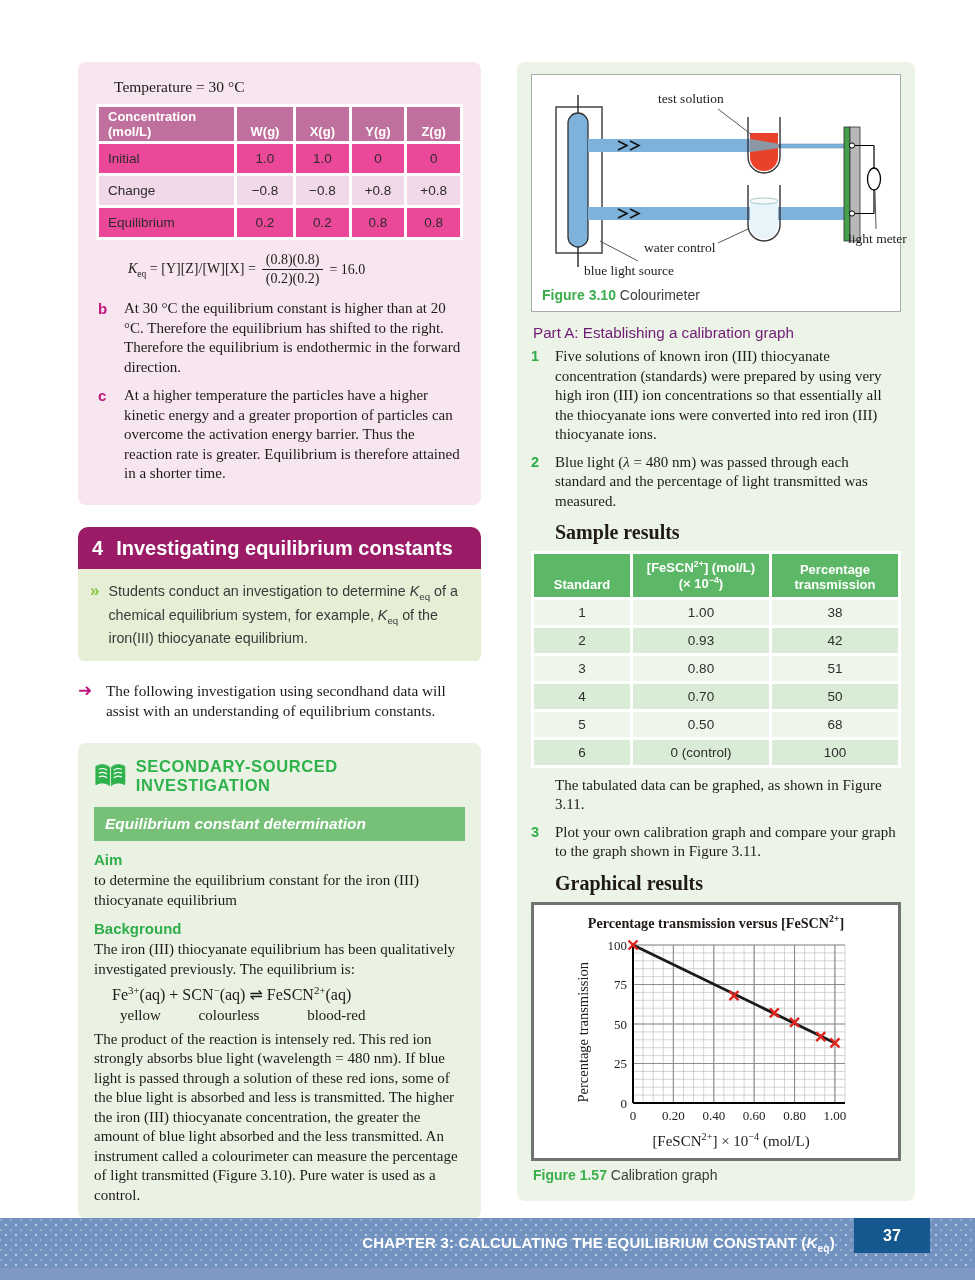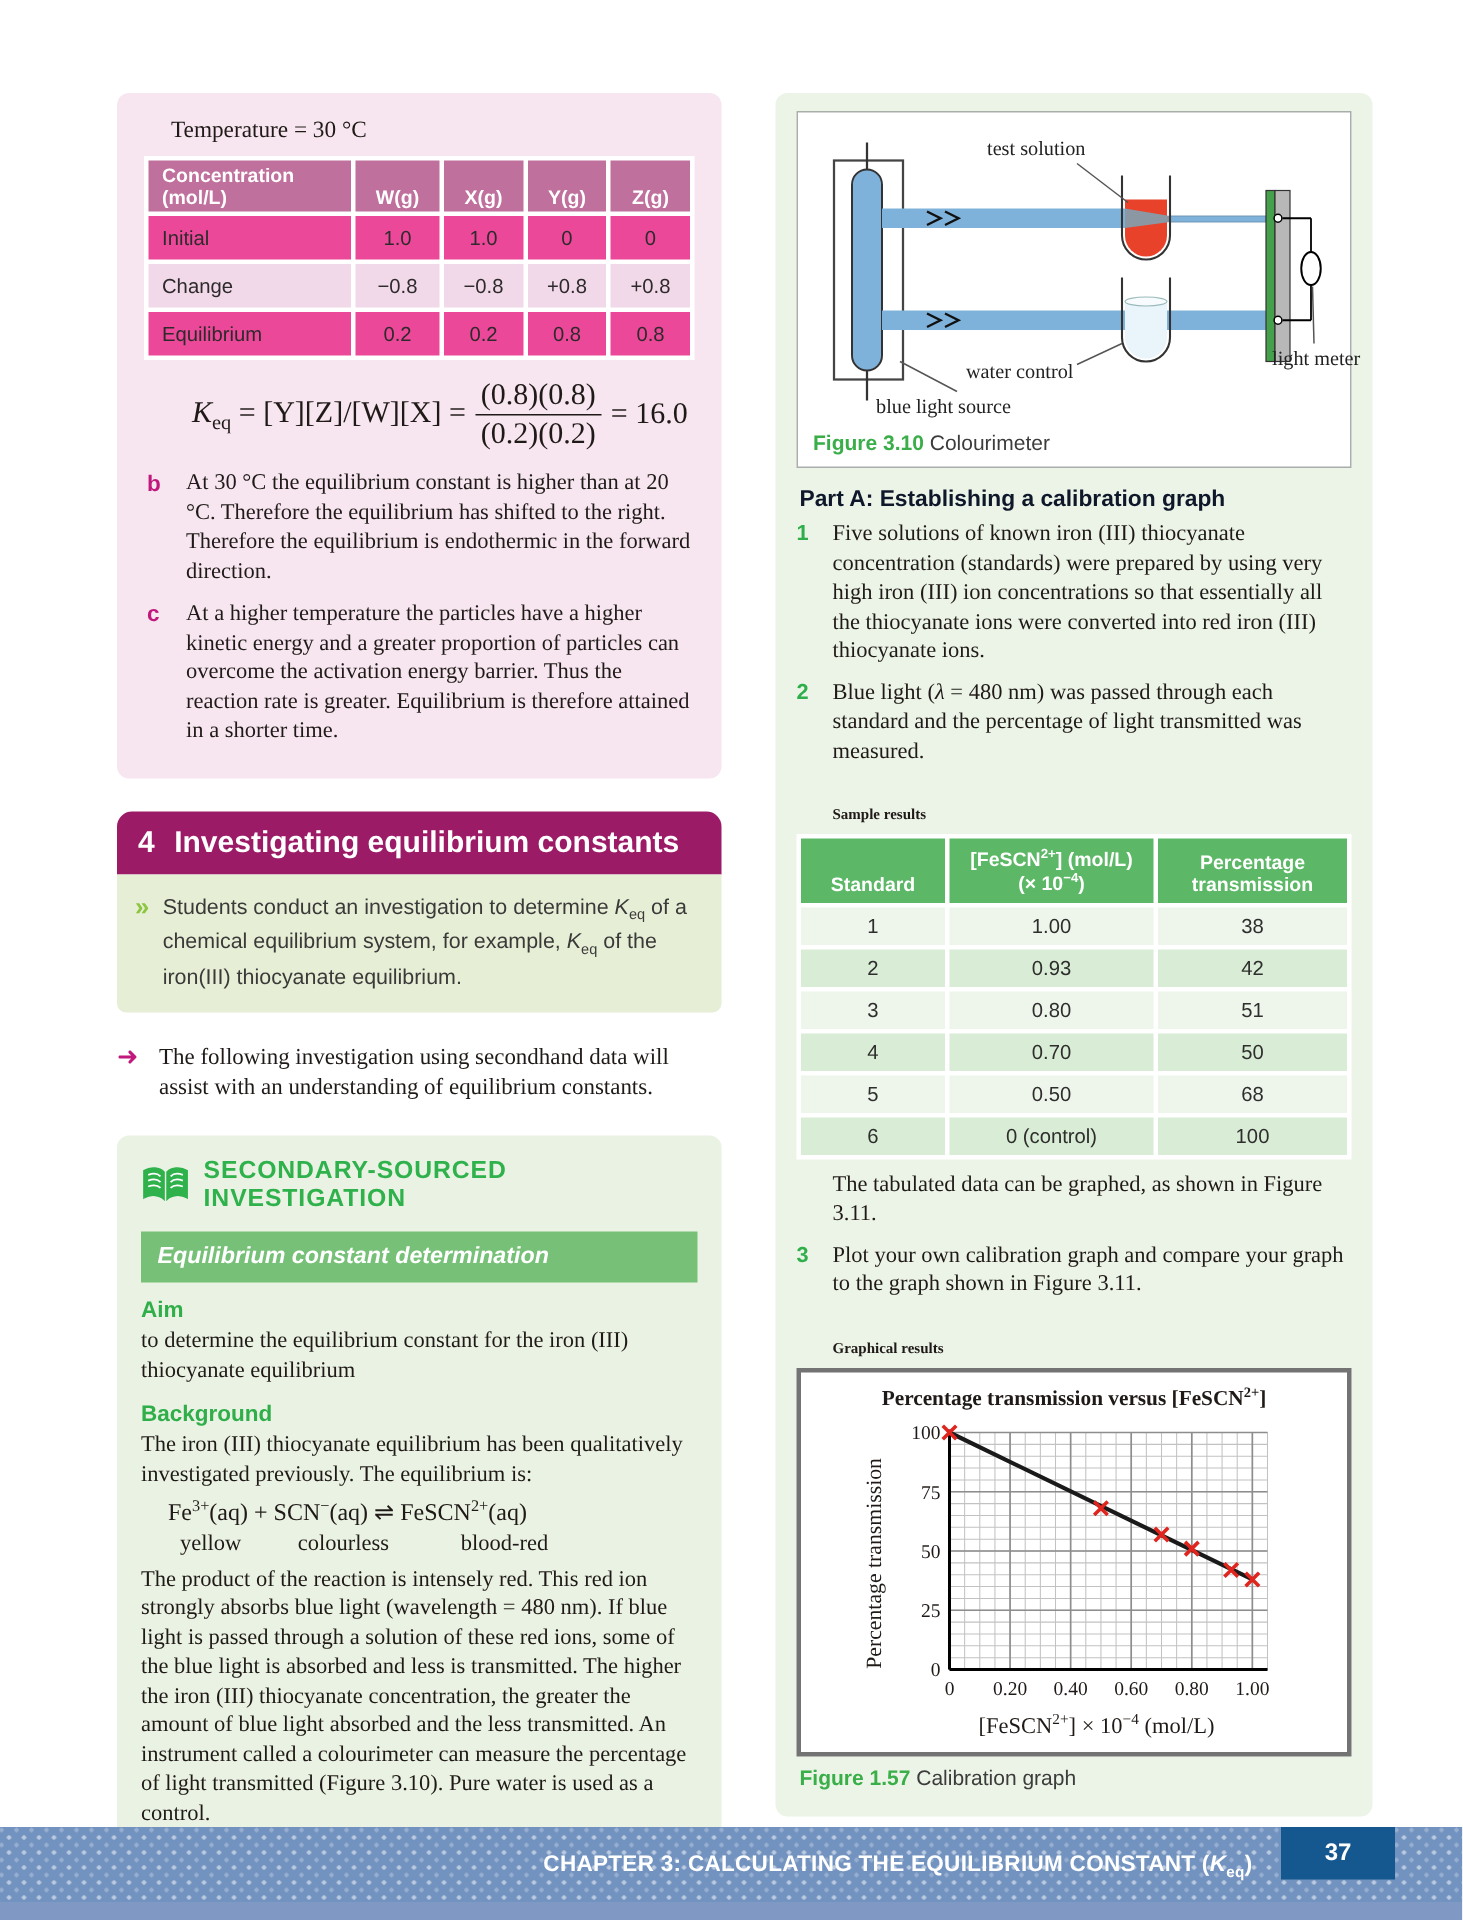--- a/index.html
+++ b/index.html
@@ -16,21 +16,21 @@
   table.ice{border-collapse:separate;border-spacing:3px;width:100%;background:#ffffff;
             font-family:"Liberation Sans",sans-serif;}
   table.ice th{background:#c0709c;color:#ffffff;font-size:13px;font-weight:600;
                padding:2px 4px;text-align:center;vertical-align:bottom;}
   table.ice th.first{text-align:left;padding-left:9px;width:122px;}
   table.ice td{font-size:13.5px;color:#2e2a2c;padding:7px 4px;text-align:center;}
   table.ice td.lbl{text-align:left;padding-left:9px;}
   table.ice tr.r-light td{background:#ec4899;}
   table.ice tr.r-mid td{background:#f1d9e9;}
 
-  .equation{margin:12px 0 12px 32px;font-size:20px;display:flex;align-items:center;gap:6px;}
+  .equation{margin:12px 0 12px 32px;font-size:14px;display:flex;align-items:center;gap:6px;}
   .frac{display:inline-block;text-align:center;line-height:1.15;}
   .frac .num{display:block;border-bottom:1.4px solid #1f1a17;padding:0 4px 1px 4px;}
   .frac .den{display:block;padding-top:1px;}
 
   .abc-item{display:flex;margin:0 0 9px 2px;}
   .abc-marker{width:26px;flex:0 0 26px;font-family:"Liberation Sans",sans-serif;
               font-weight:bold;color:#c0187c;font-size:15px;padding-top:1px;}
   .abc-text{flex:1;font-size:15px;line-height:19.5px;}
 
   
@@ -63,27 +63,27 @@
   .chem-labels .cl3{margin-left:44px;}
 
   
   .exp-panel{background:#ecf4e7;border-radius:8px;padding:12px 14px 14px 14px;}
   .fig-box{background:#fff;border:1px solid #a9aeab;padding:8px 8px 4px 8px;}
   .fig-diagram{position:relative;width:100%;height:200px;}
   .diag-label{position:absolute;font-size:13.5px;color:#222;line-height:15px;}
   .fig-caption{font-family:"Liberation Sans",sans-serif;font-size:14px;color:#3c3c3b;margin:4px 0 4px 2px;}
   .fig-caption .figno{color:#3aae49;font-weight:bold;}
 
-  .parta-head{color:#0f172a;font-family:"Liberation Sans",sans-serif;font-weight:bold;
+  .parta-head{color:#701a75;font-family:"Liberation Sans",sans-serif;font-weight:normal;
               font-size:15.2px;margin:12px 0 6px 2px;}
   .step{display:flex;margin-bottom:8px;}
   .step-num{flex:0 0 24px;color:#2fae4a;font-family:"Liberation Sans",sans-serif;
             font-weight:bold;font-size:14.5px;padding-top:1px;}
   .step-text{flex:1;font-size:15px;line-height:19.5px;}
-  .serif-head{font-weight:bold;font-size:10px;margin:27px 0 7px 24px;}
+  .serif-head{font-weight:bold;font-size:20px;margin:10px 0 7px 24px;}
   .indent-para{font-size:15px;line-height:19.5px;margin:8px 0 8px 24px;}
 
   table.cal{border-collapse:separate;border-spacing:3px;width:100%;background:#ffffff;
             font-family:"Liberation Sans",sans-serif;margin-top:2px;}
   table.cal th{background:#5cb866;color:#fff;font-size:13px;font-weight:600;padding:5px 4px;
                text-align:center;vertical-align:bottom;}
   table.cal th.c1{width:88px;}
   table.cal th.c3{width:118px;}
   table.cal td{font-size:13.5px;color:#2e2e2c;padding:5px 4px;text-align:center;}
   table.cal tr.r-light td{background:#eef6ec;}

